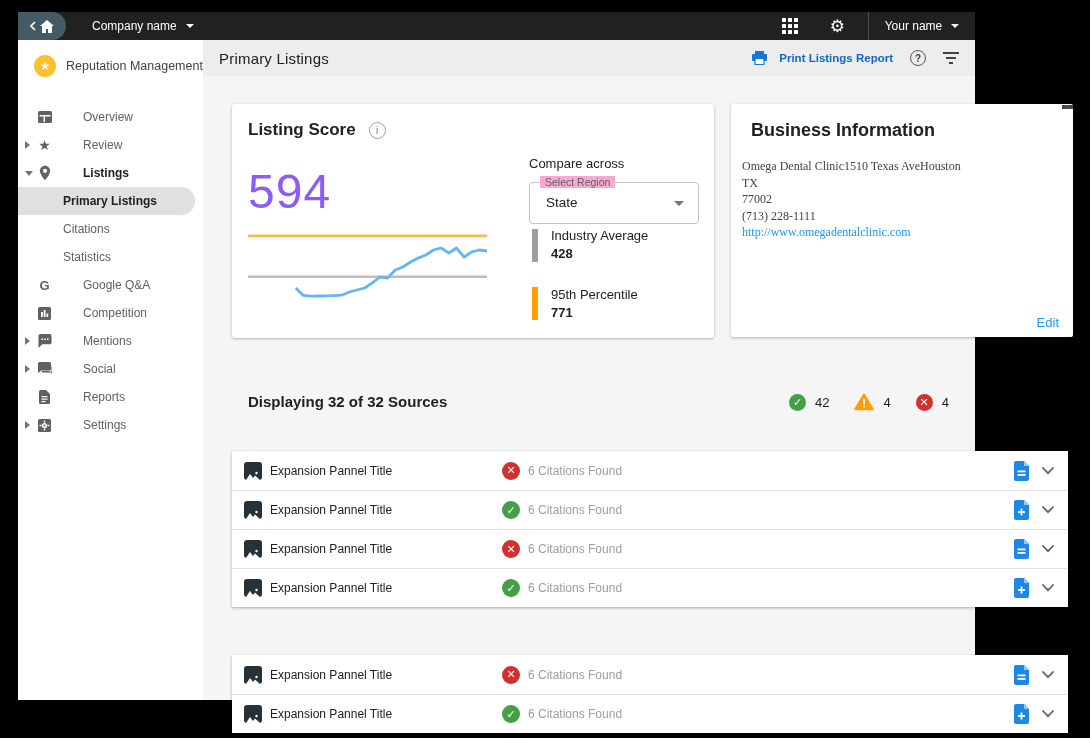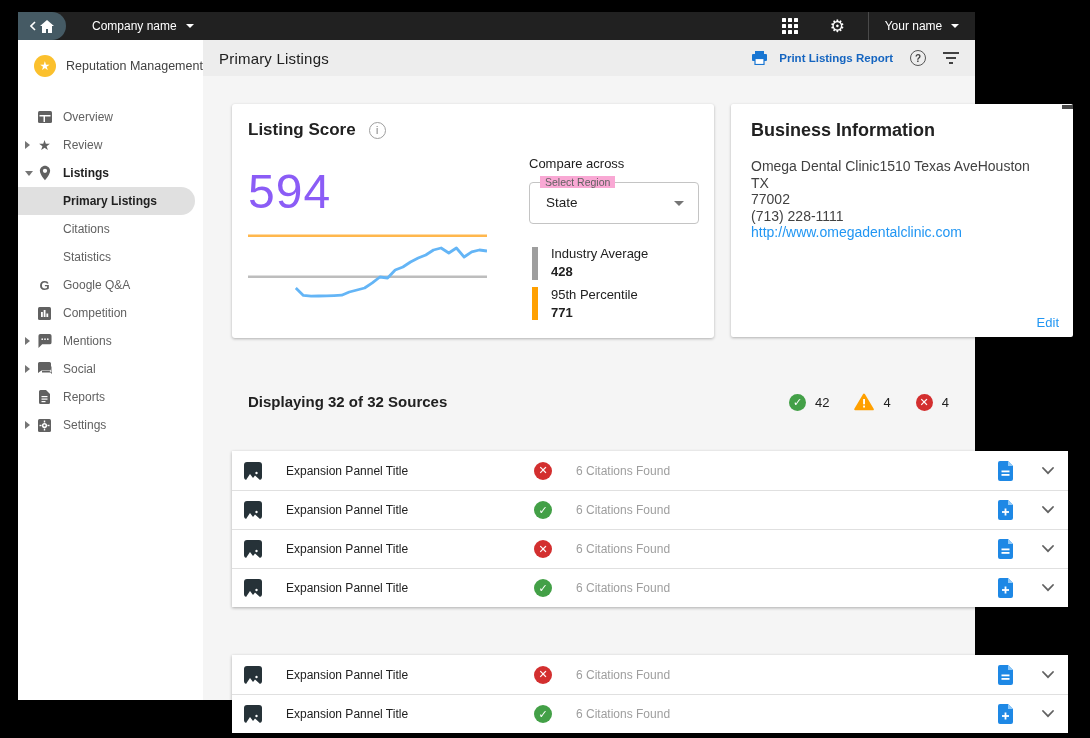--- a/index.html
+++ b/index.html
@@ -35,21 +35,21 @@
                  font-family:"DejaVu Sans",sans-serif; }
   .brand-name { font-size:12.5px; color:#424242; }
   .nav { margin-top:26px; }
   .nav-item { height:28px; display:flex; align-items:center; position:relative;
               font-size:12px; color:#616161; cursor:pointer; }
   .nav-caret { position:absolute; left:7px; width:0; height:0; }
   .nav-caret.right { border-top:4px solid transparent; border-bottom:4px solid transparent; border-left:5px solid #757575; }
   .nav-caret.down  { border-left:4px solid transparent; border-right:4px solid transparent; border-top:5px solid #757575; }
   .nav-ico { position:absolute; left:19px; width:15px; height:15px; display:flex;
              align-items:center; justify-content:center; color:#616161; }
-  .nav-label { margin-left:45px; }
+  .nav-label { margin-left:65px; }
   .nav-item.section-active .nav-label { color:#212121; font-weight:bold; }
   .nav-sub { height:28px; display:flex; align-items:center; font-size:12px; color:#616161; cursor:pointer; }
   .nav-sub .nav-label { margin-left:45px; }
   .nav-sub.active { background:#e0e0e0; border-radius:0 14px 14px 0; width:177px; }
   .nav-sub.active .nav-label { color:#212121; font-weight:bold; }
   .g-letter { font-size:13px; font-weight:bold; color:#616161; }
 
   
   .main-bg { position:absolute; left:203px; top:40px; width:772px; height:660px; background:#f5f5f5; }
   .main-header { height:36px; background:#ededed; display:flex; align-items:center; padding:0 16px; }
@@ -83,21 +83,21 @@
   .region-caret { position:absolute; right:14px; top:18px; width:0; height:0;
                   border-left:5px solid transparent; border-right:5px solid transparent; border-top:5px solid #757575; }
   .legend-item { position:absolute; left:300px; display:flex; gap:13px; }
   .legend-chip { width:6px; height:33px; margin-top:2px; }
   .legend-name { font-size:13px; color:#212121; line-height:17px; }
   .legend-val { font-size:13px; font-weight:bold; color:#212121; line-height:17px; }
 
   
   .bi-card { left:731px; top:104px; width:342px; height:233px; border-radius:2px; }
   .bi-title { position:absolute; left:20px; top:16px; font-size:18px; font-weight:bold;text-align:right; }
-  .bi-lines { position:absolute; left:20px; top:54px; font-size:14px; color:#424242; line-height:16.5px; }
+  .bi-lines { position:absolute; left:11px; top:54px; font-size:12px; color:#424242; line-height:16.5px;font-family:Liberation Serif, serif; }
   .bi-link { color:#2196F3; text-decoration:none; cursor:pointer; }
   .bi-edit { position:absolute; right:14px; bottom:7px; font-size:13px; color:#2196F3; cursor:pointer;padding-left:44px; }
   .bi-scrollthumb { position:absolute; right:0; top:1px; width:11px; height:4px; background:#4a4a4a; }
 
   
   .sources-heading { left:248px; top:393px; font-size:15px; font-weight:bold; color:#212121; }
   .badges { left:789px; top:393px; display:flex; align-items:center; gap:25px; }
   .badge { display:flex; align-items:center; gap:9px; }
   .badge-count { font-size:13px; color:#212121; }
   .st { width:18px; height:18px; border-radius:50%; color:#fff; font-size:11px; font-weight:bold;
@@ -106,21 +106,21 @@
   .st.ok { background:#43A047; }
   .st.err { background:#D32F2F; }
   .st.sm { width:17px; height:17px; }
   .warn-tri { position:relative; width:20px; height:18px; }
   .warn-tri svg { display:block; }
 
   .group-label { font-size:12.5px; font-weight:bold; color:#212121;margin-top:23px; }
   .panel-group { position:absolute; left:232px; width:836px; box-shadow:0 1px 3px rgba(0,0,0,.3); }
   .panel-row { height:39px; background:#fff; display:grid;
                grid-template-columns:26px 232px 26px 1fr 30px 24px;
-               align-items:center; padding:0 8px 0 12px; cursor:pointer;gap:16px; }
+               align-items:center; padding:0 8px 0 12px; cursor:pointer; }
   .panel-row + .panel-row { border-top:1.5px solid #e0e0e0; }
   .img-icon { width:18px; height:18px; border-radius:3px; background:#263238;
               display:flex; align-items:flex-end; justify-content:center; overflow:hidden; }
   .row-title { font-size:12px; color:#212121; }
   .row-citations { font-size:12px; color:#9e9e9e; }
   .doc-btn, .chev-btn { display:flex; align-items:center; justify-content:center; cursor:pointer; }
 </style>
 </head>
 <body>
 
@@ -297,21 +297,21 @@
       <polyline points="47.8,63.0 55.4,70.4 63.1,71.1 70.7,71.0 78.4,70.9 86.0,70.6 93.7,70.2 101.3,67.0 109.0,65.0 116.6,63.0 124.3,57.9 131.9,52.0 139.6,53.0 147.2,45.0 154.9,42.0 162.5,37.0 170.2,33.0 177.8,30.0 185.5,25.0 193.1,23.0 200.8,28.0 208.4,23.0 216.1,32.0 223.7,26.9 231.4,25.0 239.0,26.0" fill="none" stroke="#64B5F6" stroke-width="2.8" stroke-linejoin="round"></polyline>
     </svg>
 
   <div class="compare-label">Compare across</div>
   <div class="region-select">
     <span class="region-float">Select Region</span>
     <span class="region-value">State</span>
     <span class="region-caret"></span>
   </div>
 
-  <div class="legend-item" style="top:140px;align-items:flex-end;">
+  <div class="legend-item" style="top:122px;align-items:flex-end;">
     <span class="legend-chip" style="background: rgb(158, 158, 158);"></span>
     <span><span class="legend-name">Industry Average</span><br>
           <span class="legend-val">428</span></span>
   </div>
   <div class="legend-item" style="top:181px;">
     <span class="legend-chip" style="background: rgb(255, 160, 0);"></span>
     <span><span class="legend-name">95th Percentile</span><br>
           <span class="legend-val">771</span></span>
   </div>
 </div>

